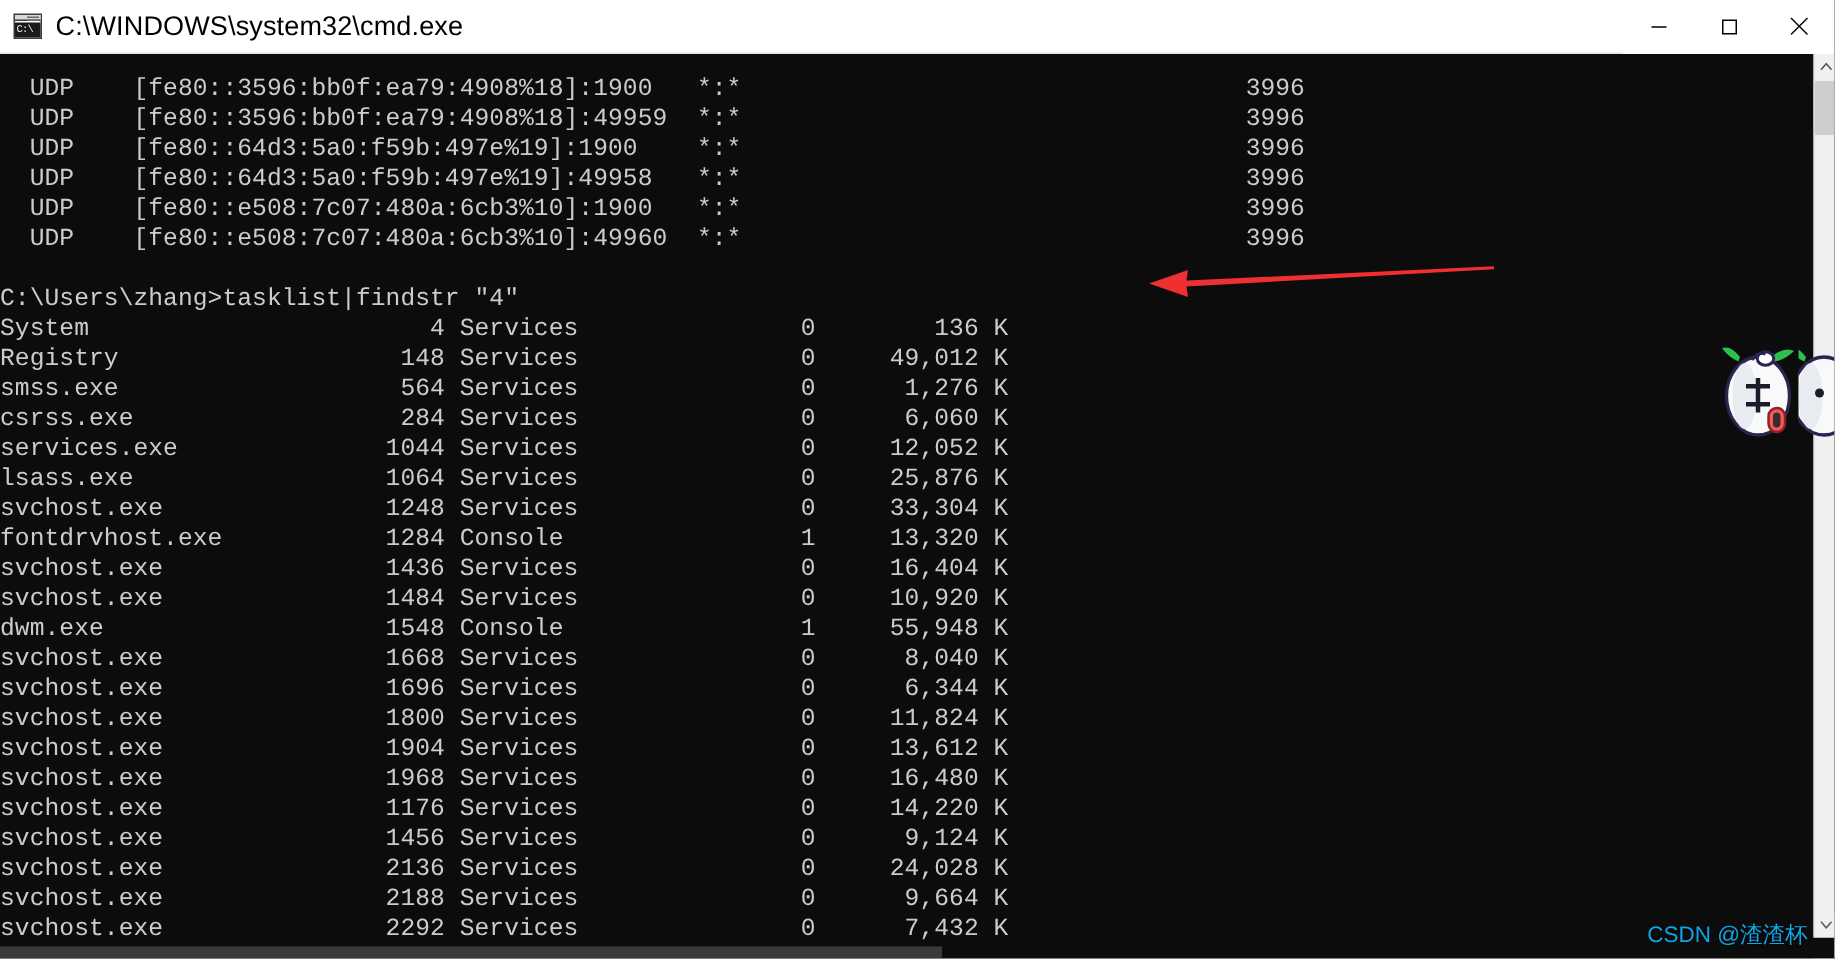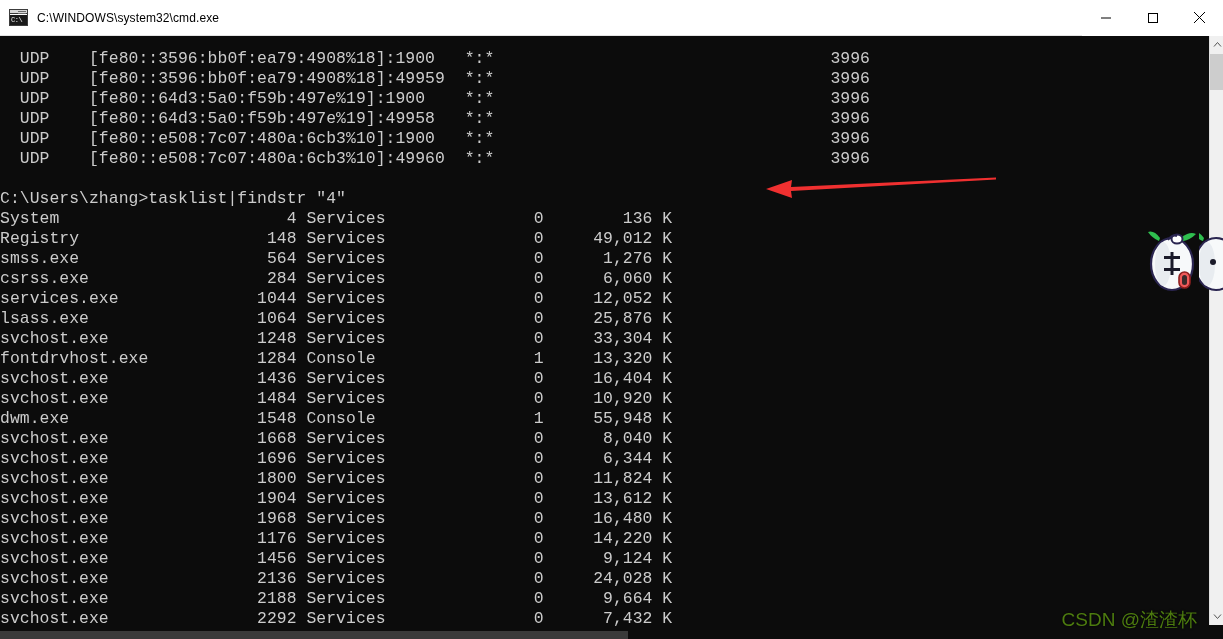--- a/index.html
+++ b/index.html
@@ -52,21 +52,21 @@
     background: #1a1a1a;
     color: #f2f2f2;
     font-family: "Liberation Mono", monospace;
     font-size: 7px; line-height: 11px;
     padding-left: 1px;
     letter-spacing: -0.5px;
     white-space: nowrap;
     overflow: hidden;
   }
   #window-title {
-    font-size: 12px;
+    font-size: 18px;
     color: #000000;
     white-space: nowrap;
     letter-spacing: 0.1px;
     text-align: center;
   }
   #window-controls { display: flex; height: 36px; flex: 0 0 auto; }
   .winbtn {
     width: 47px; height: 36px;
     display: flex; align-items: center; justify-content: center;
     background: #ffffff;
@@ -137,23 +137,23 @@
   .sticker {
     position: absolute;
     pointer-events: none;
   }
   #sticker-main { left: 1146px; top: 222px; width: 52px; height: 72px; }
   #sticker-edge { left: 1199px; top: 222px; width: 34px; height: 72px; overflow: hidden; }
 
   
   #watermark {
     position: absolute;
-    right: 26px; bottom: 6px;
-    font-size: 19px;
-    color: #4d7c0f;
+    right: 18px; bottom: 6px;
+    font-size: 15px;
+    color: #0ea5e9;
     font-family: "Liberation Sans", sans-serif;
     white-space: nowrap;
     text-shadow: 0 0 2px rgba(0,0,0,0.8);
   }
 </style>
 </head>
 <body>
 
 <div id="window">
 

